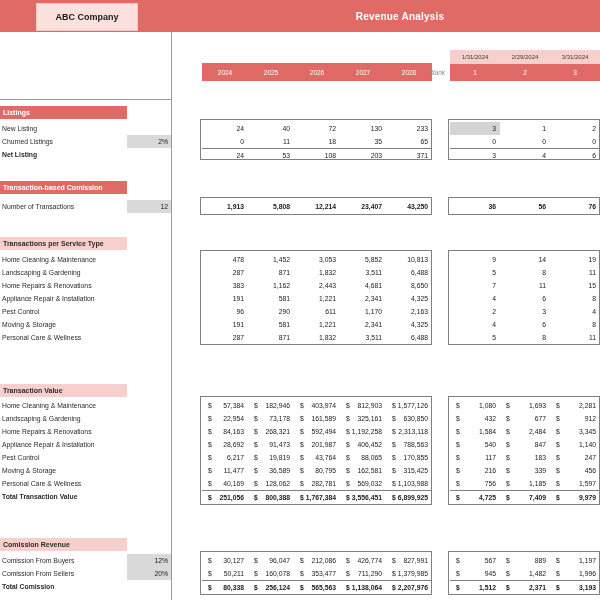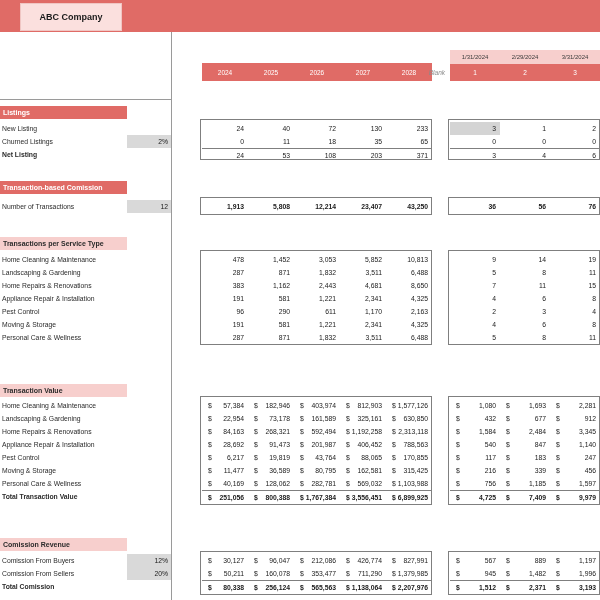--- a/index.html
+++ b/index.html
@@ -29,21 +29,21 @@
   .banner {
     background: #e06b66;
     height: 32px;
     top: 0;
   }
   .banner-left  { left: 0;   width: 200px; }
   .banner-mid   { left: 200px; width: 400px; }
 
   .company-box {
     position: absolute;
-    left: 20px; top: 3px;
+    left: 36px; top: 3px;
     width: 100px; height: 26px;
     background: #fbe0de;
     border: 1px solid #f0c6c3;
     display: flex; align-items: center; justify-content: center;
     font-weight: bold;
     font-size: 9px;
     color: #1a1a1a;
   }
   .banner-title {
     position: absolute;
@@ -176,20 +176,21 @@
   }
   .topline { border-top: 1px solid #7f7f7f; }
 </style>
 </head>
 <body>
 
 <div id="sheet">
     <div class="abs banner banner-left"></div>
     <div class="abs banner banner-mid"></div>
     <div class="company-box">ABC Company</div>
+    <div class="banner-title">Revenue Analysis</div>
     <div class="vsplit"></div>
     <div class="hsplit"></div>
     <div class="abs yr-head" style="left: 202px; width: 46px;">2024</div>
     <div class="abs yr-head" style="left: 248px; width: 46px;">2025</div>
     <div class="abs yr-head" style="left: 294px; width: 46px;">2026</div>
     <div class="abs yr-head" style="left: 340px; width: 46px;">2027</div>
     <div class="abs yr-head" style="left: 386px; width: 46px;">2028</div>
     <div class="abs blank-head" style="left: 432px; width: 16px;">Blank</div>
     <div class="abs date-head" style="left: 450px; width: 50px;">1/31/2024</div>
     <div class="abs date-head" style="left: 500px; width: 50px;">2/29/2024</div>

